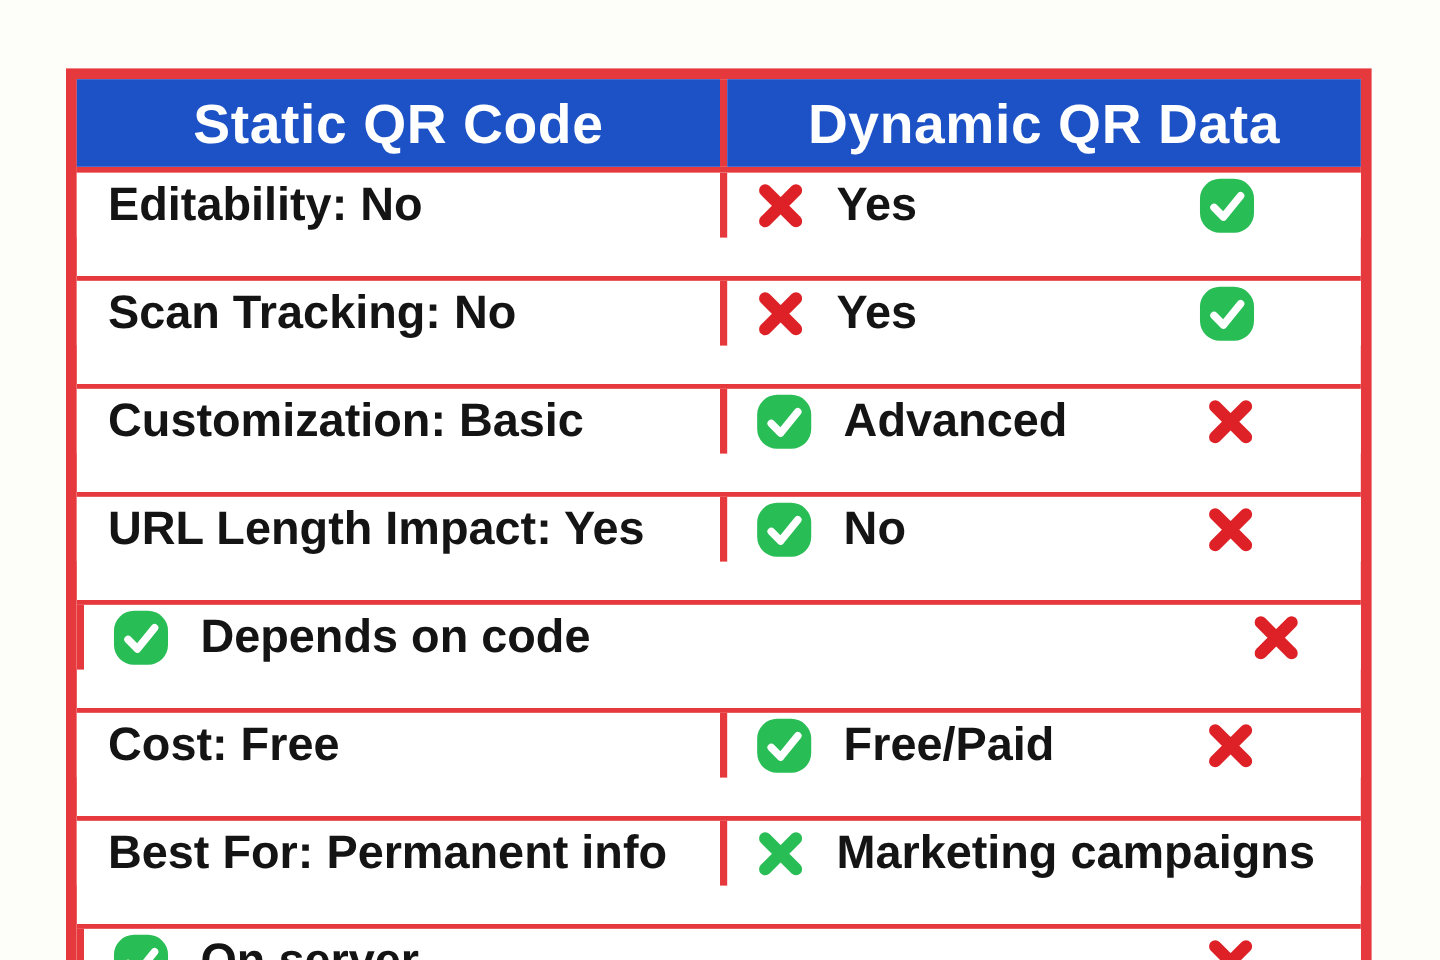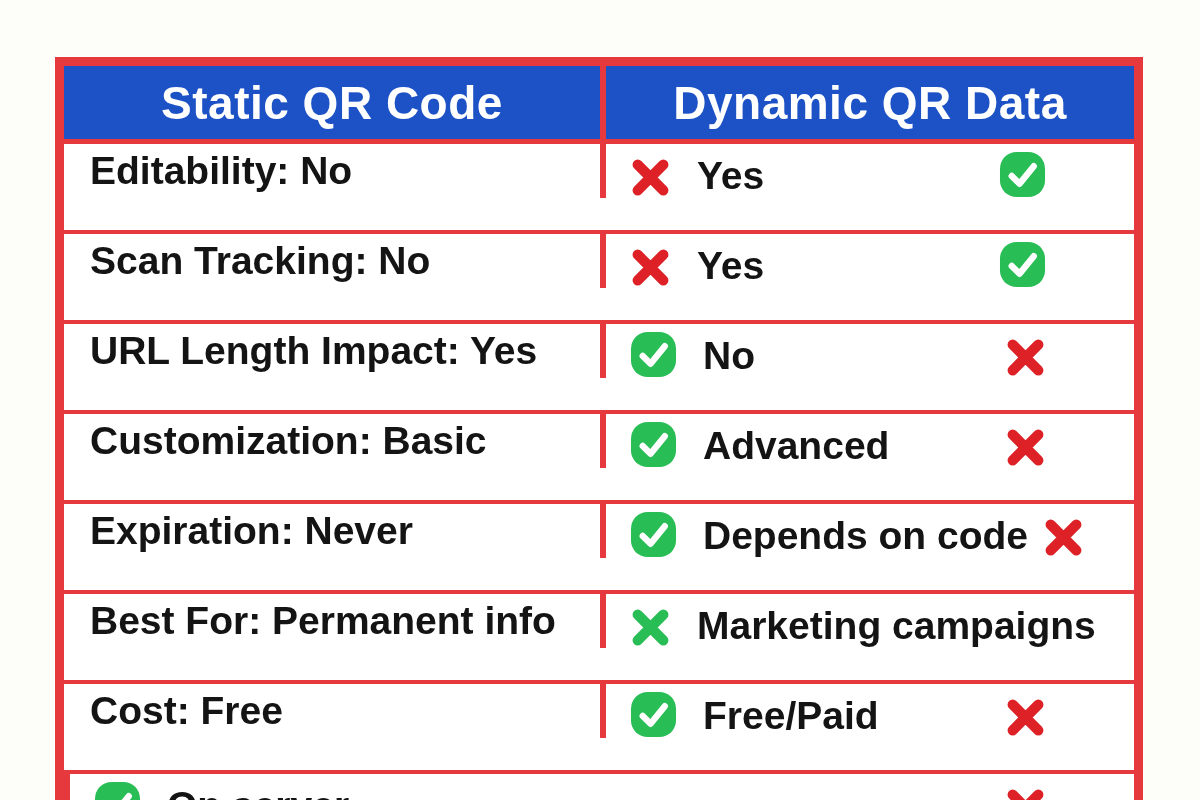--- a/index.html
+++ b/index.html
@@ -46,21 +46,21 @@
   .row + .row{border-top:4px solid var(--red);margin-top:32px;}
   .cell-left{
     width:536px;flex:none;
     display:flex;align-items:center;
     padding-left:26px;
     font-size:39px;color:var(--ink);
     white-space:nowrap;
   }
   .cell-right{
     flex:1;
-    display:flex;align-items:flex-end;
+    display:flex;align-items:center;
     padding-left:24px;
     font-size:39px;color:var(--ink);
     white-space:nowrap;
   }
   .lead-icon{flex:none;margin-right:26px;display:flex;}
   .trail-icon{flex:none;margin-left:auto;margin-right:88px;display:flex;}
   .trail-icon.tight{margin-right:50px;}
 </style>
 </head>
 <body>
@@ -108,110 +108,107 @@
             <span class="trail-icon">
               <svg viewBox="0 0 48 48" width="47" height="47">
                 <rect x="1" y="1" width="46" height="46" rx="17" fill="#29bd55"></rect>
                 <path d="M13 25.5 L21 33.5 L35.5 15.5" stroke="#ffffff" stroke-width="6.5" fill="none" stroke-linecap="round" stroke-linejoin="round"></path>
               </svg>
             </span>
           </div>
         </div>
         <div class="row">
           <div class="cell-left">
+            <span>Customization: Basic</span>
+          </div>
+          <div class="vdiv"></div>
+          <div class="cell-right">
+            <span class="lead-icon">
+              <svg viewBox="0 0 48 48" width="47" height="47">
+                <rect x="1" y="1" width="46" height="46" rx="17" fill="#29bd55"></rect>
+                <path d="M13 25.5 L21 33.5 L35.5 15.5" stroke="#ffffff" stroke-width="6.5" fill="none" stroke-linecap="round" stroke-linejoin="round"></path>
+              </svg>
+            </span>
+            <span>Advanced</span>
+            <span class="trail-icon">
+              <svg viewBox="0 0 48 48" width="41" height="41">
+                <path d="M9 9 L39 39 M39 9 L9 39" stroke="#dd2127" stroke-width="12" stroke-linecap="round" fill="none"></path>
+              </svg>
+            </span>
+          </div>
+        </div>
+        <div class="row">
+          <div class="cell-left">
             <span>URL Length Impact: Yes</span>
           </div>
           <div class="vdiv"></div>
           <div class="cell-right">
             <span class="lead-icon">
               <svg viewBox="0 0 48 48" width="47" height="47">
                 <rect x="1" y="1" width="46" height="46" rx="17" fill="#29bd55"></rect>
                 <path d="M13 25.5 L21 33.5 L35.5 15.5" stroke="#ffffff" stroke-width="6.5" fill="none" stroke-linecap="round" stroke-linejoin="round"></path>
               </svg>
             </span>
             <span>No</span>
             <span class="trail-icon">
               <svg viewBox="0 0 48 48" width="41" height="41">
                 <path d="M9 9 L39 39 M39 9 L9 39" stroke="#dd2127" stroke-width="12" stroke-linecap="round" fill="none"></path>
               </svg>
             </span>
           </div>
         </div>
         <div class="row">
-          <div class="cell-left">
-            <span>Customization: Basic</span>
-          </div>
-          <div class="vdiv"></div>
-          <div class="cell-right">
-            <span class="lead-icon">
-              <svg viewBox="0 0 48 48" width="47" height="47">
-                <rect x="1" y="1" width="46" height="46" rx="17" fill="#29bd55"></rect>
-                <path d="M13 25.5 L21 33.5 L35.5 15.5" stroke="#ffffff" stroke-width="6.5" fill="none" stroke-linecap="round" stroke-linejoin="round"></path>
-              </svg>
-            </span>
-            <span>Advanced</span>
-            <span class="trail-icon">
-              <svg viewBox="0 0 48 48" width="41" height="41">
-                <path d="M9 9 L39 39 M39 9 L9 39" stroke="#dd2127" stroke-width="12" stroke-linecap="round" fill="none"></path>
-              </svg>
-            </span>
-          </div>
-        </div>
-        <div class="row">
-          <div class="cell-left">
-            <span>Expiration: Never</span>
-          </div>
           <div class="vdiv"></div>
           <div class="cell-right">
             <span class="lead-icon">
               <svg viewBox="0 0 48 48" width="47" height="47">
                 <rect x="1" y="1" width="46" height="46" rx="17" fill="#29bd55"></rect>
                 <path d="M13 25.5 L21 33.5 L35.5 15.5" stroke="#ffffff" stroke-width="6.5" fill="none" stroke-linecap="round" stroke-linejoin="round"></path>
               </svg>
             </span>
             <span>Depends on code</span>
             <span class="trail-icon tight">
               <svg viewBox="0 0 48 48" width="41" height="41">
                 <path d="M9 9 L39 39 M39 9 L9 39" stroke="#dd2127" stroke-width="12" stroke-linecap="round" fill="none"></path>
               </svg>
             </span>
           </div>
         </div>
         <div class="row">
           <div class="cell-left">
+            <span>Cost: Free</span>
+          </div>
+          <div class="vdiv"></div>
+          <div class="cell-right">
+            <span class="lead-icon">
+              <svg viewBox="0 0 48 48" width="47" height="47">
+                <rect x="1" y="1" width="46" height="46" rx="17" fill="#29bd55"></rect>
+                <path d="M13 25.5 L21 33.5 L35.5 15.5" stroke="#ffffff" stroke-width="6.5" fill="none" stroke-linecap="round" stroke-linejoin="round"></path>
+              </svg>
+            </span>
+            <span>Free/Paid</span>
+            <span class="trail-icon">
+              <svg viewBox="0 0 48 48" width="41" height="41">
+                <path d="M9 9 L39 39 M39 9 L9 39" stroke="#dd2127" stroke-width="12" stroke-linecap="round" fill="none"></path>
+              </svg>
+            </span>
+          </div>
+        </div>
+        <div class="row">
+          <div class="cell-left">
             <span>Best For: Permanent info</span>
           </div>
           <div class="vdiv"></div>
           <div class="cell-right">
             <span class="lead-icon">
               <svg viewBox="0 0 48 48" width="41" height="41">
                 <path d="M9 9 L39 39 M39 9 L9 39" stroke="#29bd55" stroke-width="12" stroke-linecap="round" fill="none"></path>
               </svg>
             </span>
             <span>Marketing campaigns</span>
-          </div>
-        </div>
-        <div class="row">
-          <div class="cell-left">
-            <span>Cost: Free</span>
-          </div>
-          <div class="vdiv"></div>
-          <div class="cell-right">
-            <span class="lead-icon">
-              <svg viewBox="0 0 48 48" width="47" height="47">
-                <rect x="1" y="1" width="46" height="46" rx="17" fill="#29bd55"></rect>
-                <path d="M13 25.5 L21 33.5 L35.5 15.5" stroke="#ffffff" stroke-width="6.5" fill="none" stroke-linecap="round" stroke-linejoin="round"></path>
-              </svg>
-            </span>
-            <span>Free/Paid</span>
-            <span class="trail-icon">
-              <svg viewBox="0 0 48 48" width="41" height="41">
-                <path d="M9 9 L39 39 M39 9 L9 39" stroke="#dd2127" stroke-width="12" stroke-linecap="round" fill="none"></path>
-              </svg>
-            </span>
           </div>
         </div>
         <div class="row">
           <div class="vdiv"></div>
           <div class="cell-right">
             <span class="lead-icon">
               <svg viewBox="0 0 48 48" width="47" height="47">
                 <rect x="1" y="1" width="46" height="46" rx="17" fill="#29bd55"></rect>
                 <path d="M13 25.5 L21 33.5 L35.5 15.5" stroke="#ffffff" stroke-width="6.5" fill="none" stroke-linecap="round" stroke-linejoin="round"></path>
               </svg>

